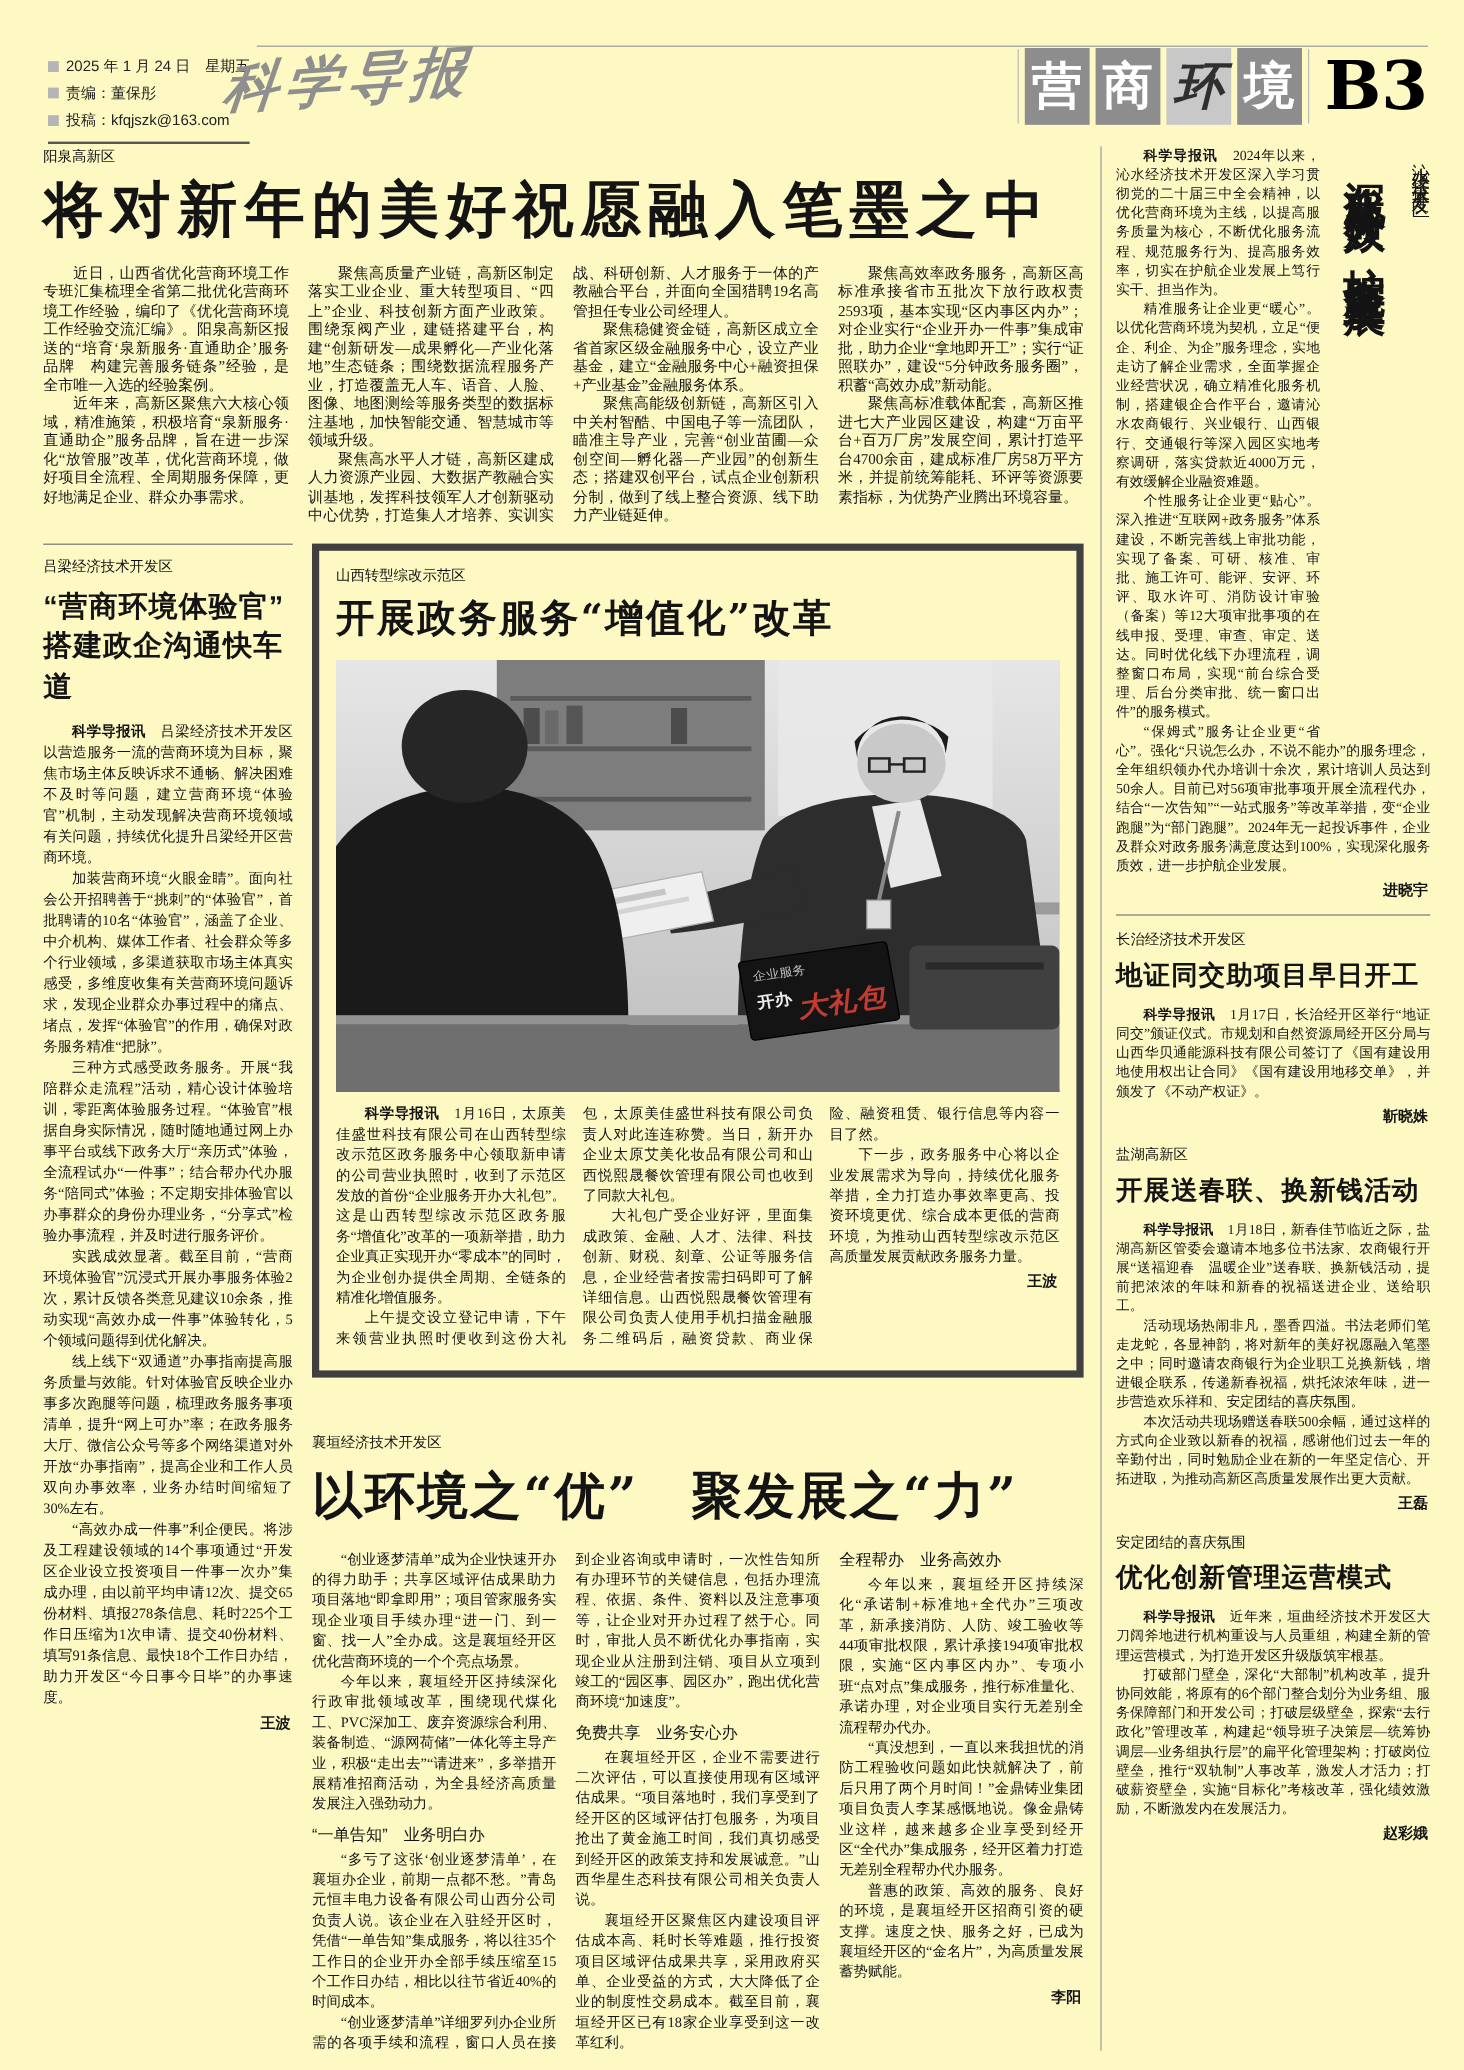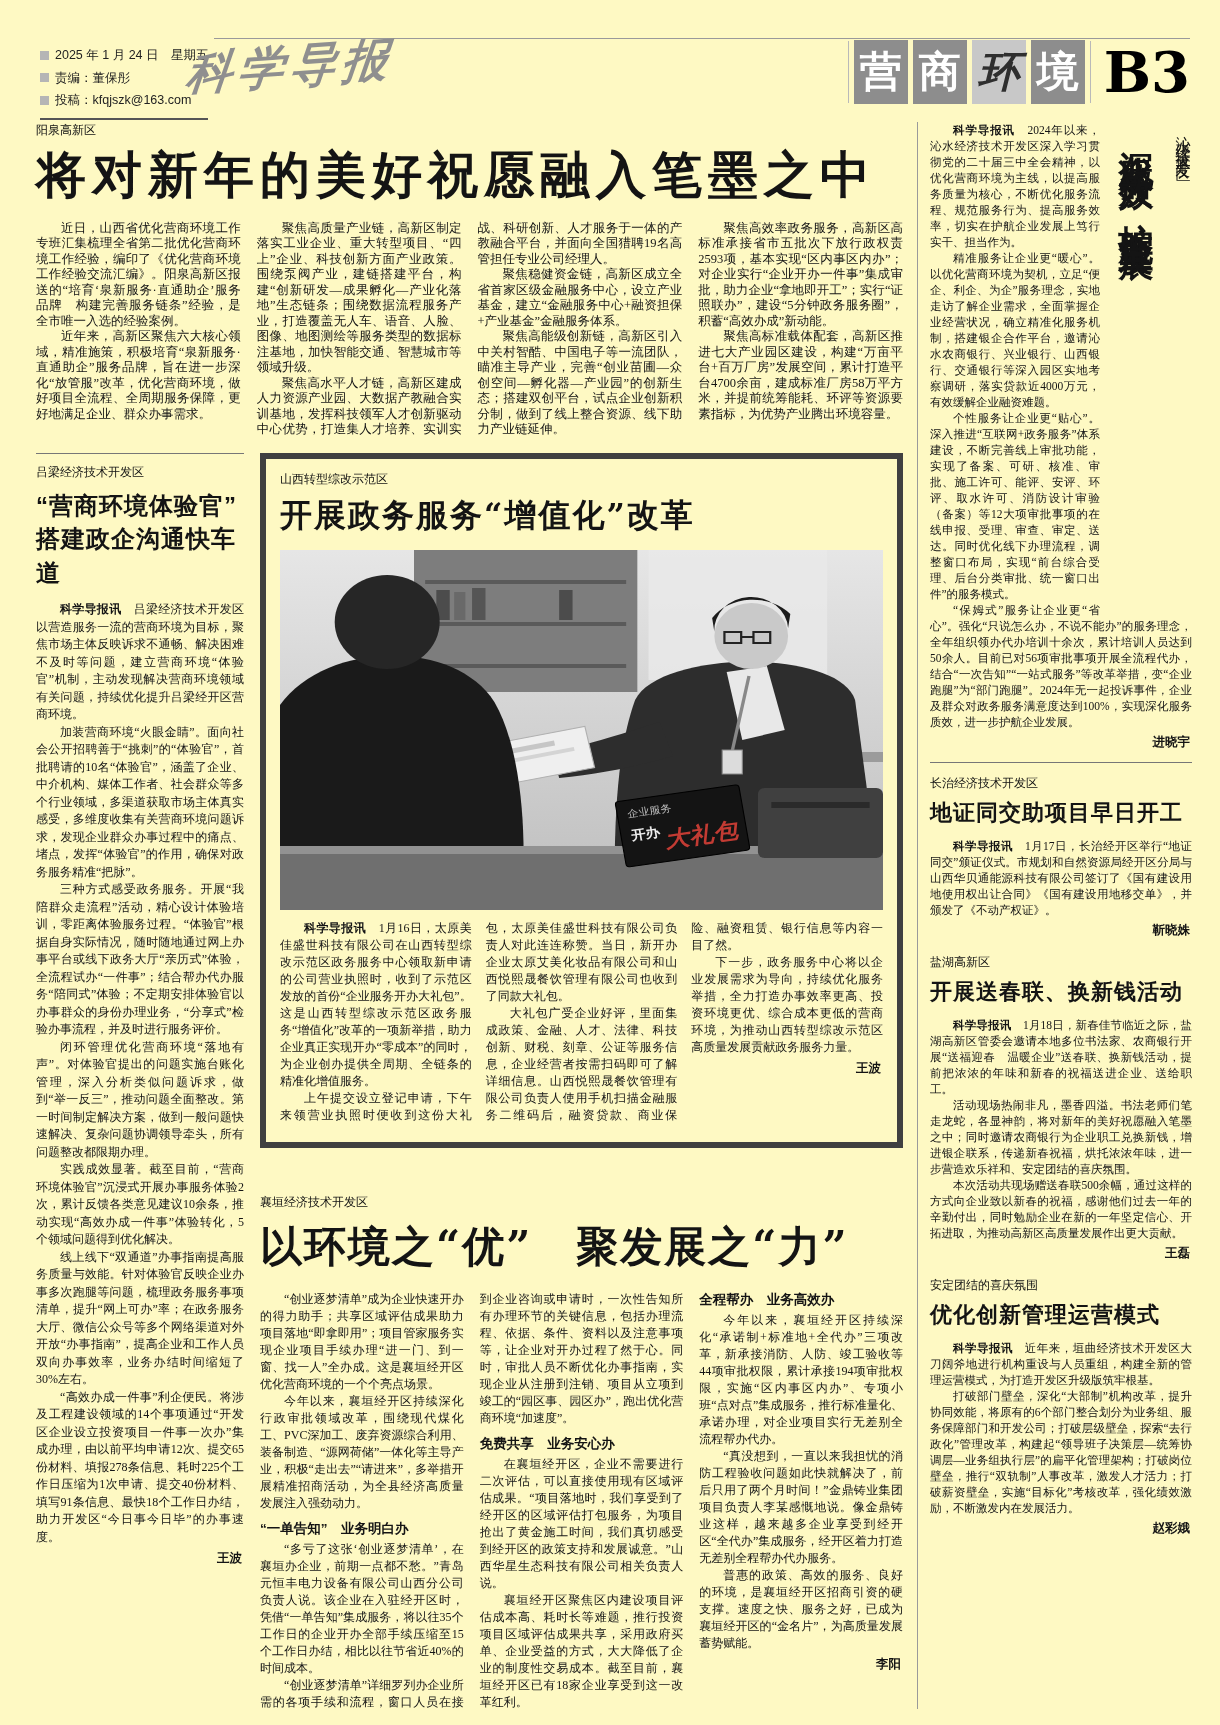--- a/index.html
+++ b/index.html
@@ -50,21 +50,21 @@
   .boxed{border:6px solid #404040;padding:12px 14px 10px;}
   .zonggai .headline{font-family:"DejaVu Serif",serif;font-weight:900;font-size:32px;
         letter-spacing:2px;margin:6px 0 12px;}
   .photo{width:100%;height:360px;display:block;background:#cfcfcf;}
   .zg-body{column-count:3;column-gap:14px;font-size:12px;line-height:17px;height:212px;overflow:hidden;margin-top:10px;}
 
   .xiangyuan{margin-top:46px;}
   .xiangyuan .headline{font-family:"DejaVu Serif",serif;font-weight:900;font-size:42px;
         letter-spacing:2px;margin:8px 0 16px;white-space:nowrap;}
   .xy-body{column-count:3;column-gap:16px;font-size:12px;line-height:17px;height:438px;overflow:hidden;}
-  .subhead{font-family:"Liberation Sans",sans-serif;font-weight:bold;font-size:13.5px;
+  .subhead{font-family:"Liberation Sans",sans-serif;font-weight:normal;font-size:13.5px;
         margin:8px 0 4px;text-indent:0;}
 
   
   .rail article{display:block;}
   .rail .r-headline{font-family:Liberation Serif, serif;font-weight:800;font-size:22px;
         letter-spacing:1px;margin:6px 0 10px;white-space:nowrap;}
   .rail .r-body{font-size:11.5px;line-height:16px;}
   .rail-sep{border:none;border-top:1px solid #777;margin:12px 0 12px;}
   .rail .art-gap{margin-top:16px;}
 
@@ -131,21 +131,20 @@
         <aside class="lvliang">
           <div class="kicker">吕梁经济技术开发区</div>
           <h2 class="headline">
             <span>“营商环境体验官”</span><br>
             <span>搭建政企沟通快车道</span>
           </h2>
           <div class="body">
             <p class="bp"><b class="lead">科学导报讯</b>　<span>吕梁经济技术开发区以营造服务一流的营商环境为目标，聚焦市场主体反映诉求不通畅、解决困难不及时等问题，建立营商环境“体验官”机制，主动发现解决营商环境领域有关问题，持续优化提升吕梁经开区营商环境。</span></p>
             <p class="bp">加装营商环境“火眼金睛”。面向社会公开招聘善于“挑刺”的“体验官”，首批聘请的10名“体验官”，涵盖了企业、中介机构、媒体工作者、社会群众等多个行业领域，多渠道获取市场主体真实感受，多维度收集有关营商环境问题诉求，发现企业群众办事过程中的痛点、堵点，发挥“体验官”的作用，确保对政务服务精准“把脉”。</p>
             <p class="bp">三种方式感受政务服务。开展“我陪群众走流程”活动，精心设计体验培训，零距离体验服务过程。“体验官”根据自身实际情况，随时随地通过网上办事平台或线下政务大厅“亲历式”体验，全流程试办“一件事”；结合帮办代办服务“陪同式”体验；不定期安排体验官以办事群众的身份办理业务，“分享式”检验办事流程，并及时进行服务评价。</p>
-            <p class="bp">闭环管理优化营商环境“落地有声”。对体验官提出的问题实施台账化管理，深入分析类似问题诉求，做到“举一反三”，推动问题全面整改。第一时间制定解决方案，做到一般问题快速解决、复杂问题协调领导牵头，所有问题整改都限期办理。</p>
             <p class="bp">实践成效显著。截至目前，“营商环境体验官”沉浸式开展办事服务体验2次，累计反馈各类意见建议10余条，推动实现“高效办成一件事”体验转化，5个领域问题得到优化解决。</p>
             <p class="bp">线上线下“双通道”办事指南提高服务质量与效能。针对体验官反映企业办事多次跑腿等问题，梳理政务服务事项清单，提升“网上可办”率；在政务服务大厅、微信公众号等多个网络渠道对外开放“办事指南”，提高企业和工作人员双向办事效率，业务办结时间缩短了30%左右。</p>
             <p class="bp">“高效办成一件事”利企便民。将涉及工程建设领域的14个事项通过“开发区企业设立投资项目一件事一次办”集成办理，由以前平均申请12次、提交65份材料、填报278条信息、耗时225个工作日压缩为1次申请、提交40份材料、填写91条信息、最快18个工作日办结，助力开发区“今日事今日毕”的办事速度。</p>
             <p class="byline">王波</p>
           </div>
         </aside>
 
         <div class="midcol">
 
           <section class="boxed zonggai">

